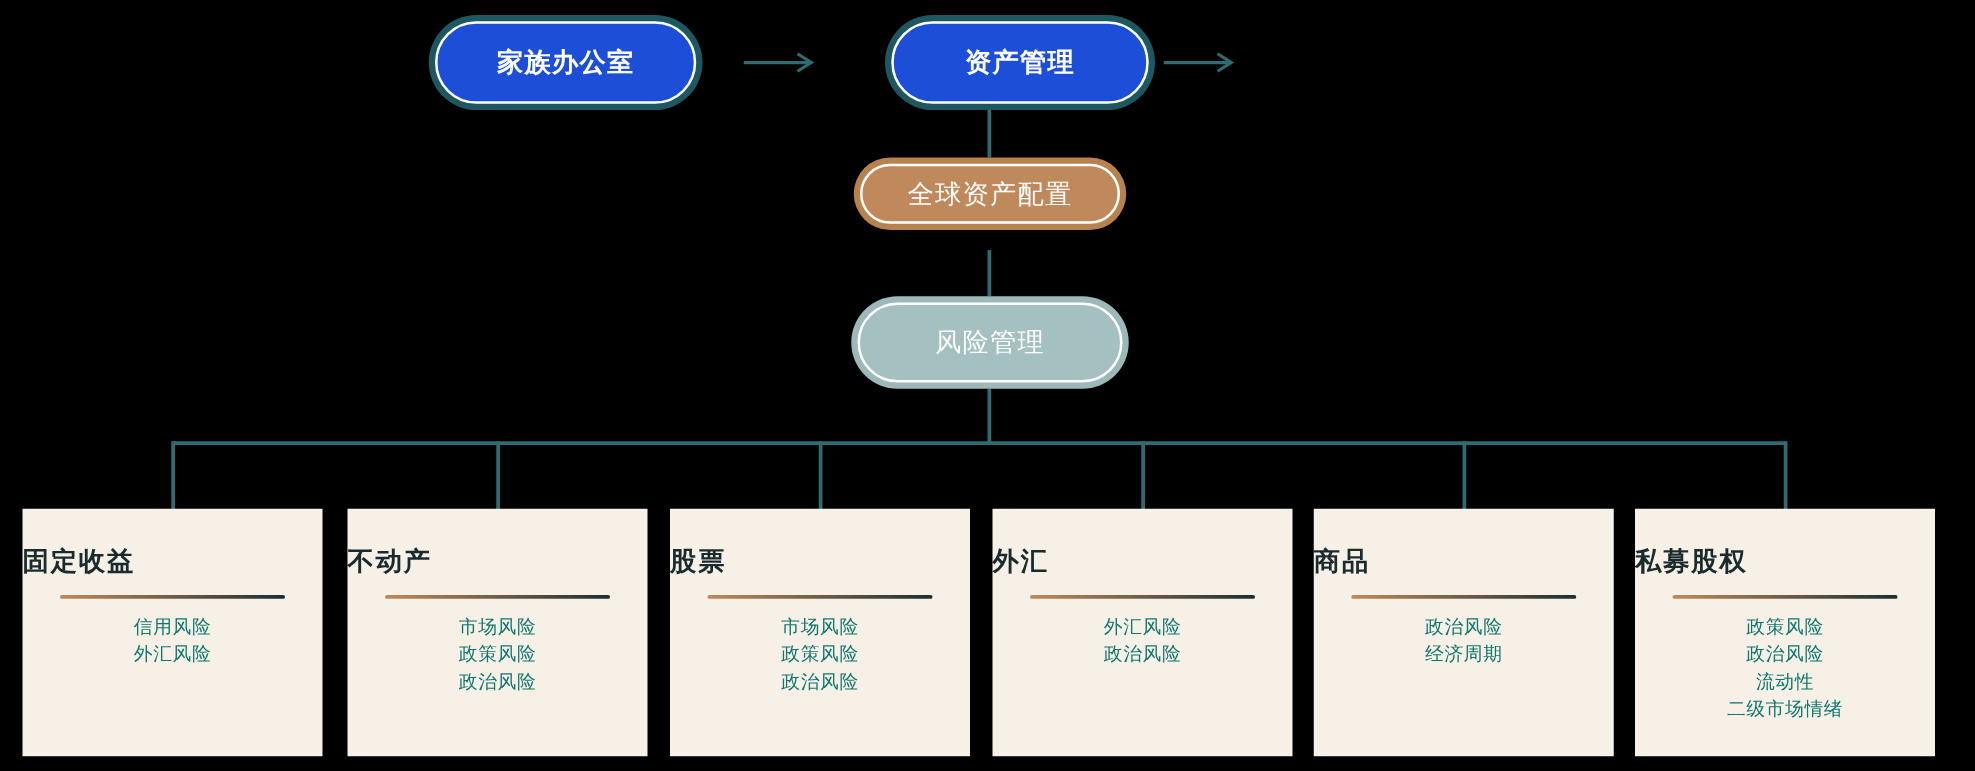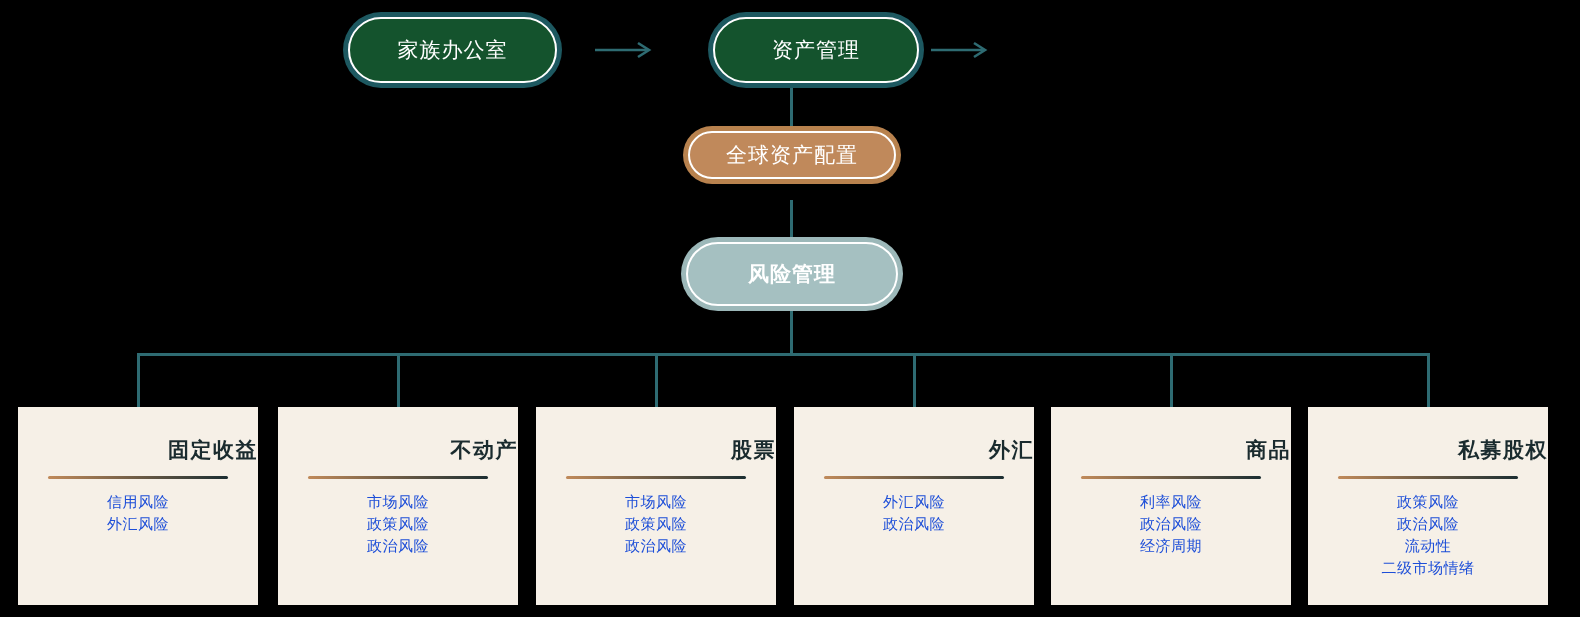--- a/index.html
+++ b/index.html
@@ -7,42 +7,42 @@
     position:relative;width:1580px;height:617px;background:#000;
     font-family:"Liberation Sans","DejaVu Sans",sans-serif;overflow:hidden;
   }
   
   .pill{
     position:absolute;height:66px;box-sizing:border-box;
     border:2px solid #fff;border-radius:35px;
     display:flex;align-items:center;justify-content:center;
     color:#fff;font-size:21px;letter-spacing:1px;white-space:nowrap;
   }
-  .pill-teal{background:#14532d;box-shadow:0 0 0 5px #1d5860;}
+  .pill-teal{background:#1d4ed8;box-shadow:0 0 0 5px #1d5860;font-weight:bold;}
   .pill-tan {background:#c0895b;box-shadow:0 0 0 5px #b8824e;}
-  .pill-gray{background:#a5c0c1;box-shadow:0 0 0 5px #9cb8b9;font-weight:bold;}
+  .pill-gray{background:#a5c0c1;box-shadow:0 0 0 5px #9cb8b9;}
   
   .vline{position:absolute;width:2.5px;background:#2e6b72;}
   .hline{position:absolute;height:2.5px;background:#2e6b72;}
   .arrow{position:absolute;}
   
   .card{
     position:absolute;top:407px;width:240px;height:198px;
     background:#f6f0e7;box-sizing:border-box;padding-top:30px;
   }
   .card-title{
-    text-align:right;font-size:21px;font-weight:bold;color:#1a2b2e;
+    text-align:left;font-size:21px;font-weight:bold;color:#1a2b2e;
     letter-spacing:1.5px;line-height:26px;
   }
   .card-divider{
     width:180px;height:3px;margin:13px auto 12px auto;border-radius:2px;
     background:linear-gradient(to right,#c08a5a,#1b2e32);
   }
   .card-item{
-    text-align:center;font-size:15px;line-height:22px;color:#1d4ed8;
+    text-align:center;font-size:15px;line-height:22px;color:#0f766e;
     letter-spacing:0.5px;
   }
 </style>
 </head>
 <body>
 
 <div id="stage">
 
   <div class="pill pill-teal" style="left:348px;top:17px;width:209px">
     <span>家族办公室</span>
@@ -114,21 +114,20 @@
     <div class="card-divider"></div>
     <div class="card-item">外汇风险</div>
     <div class="card-item">政治风险</div>
     <div class="card-item"></div>
     <div class="card-item"></div>
   </div>
 
   <div class="card" style="left:1051px">
     <div class="card-title">商品</div>
     <div class="card-divider"></div>
-    <div class="card-item">利率风险</div>
     <div class="card-item">政治风险</div>
     <div class="card-item">经济周期</div>
     <div class="card-item"></div>
   </div>
 
   <div class="card" style="left:1308px">
     <div class="card-title">私募股权</div>
     <div class="card-divider"></div>
     <div class="card-item">政策风险</div>
     <div class="card-item">政治风险</div>

